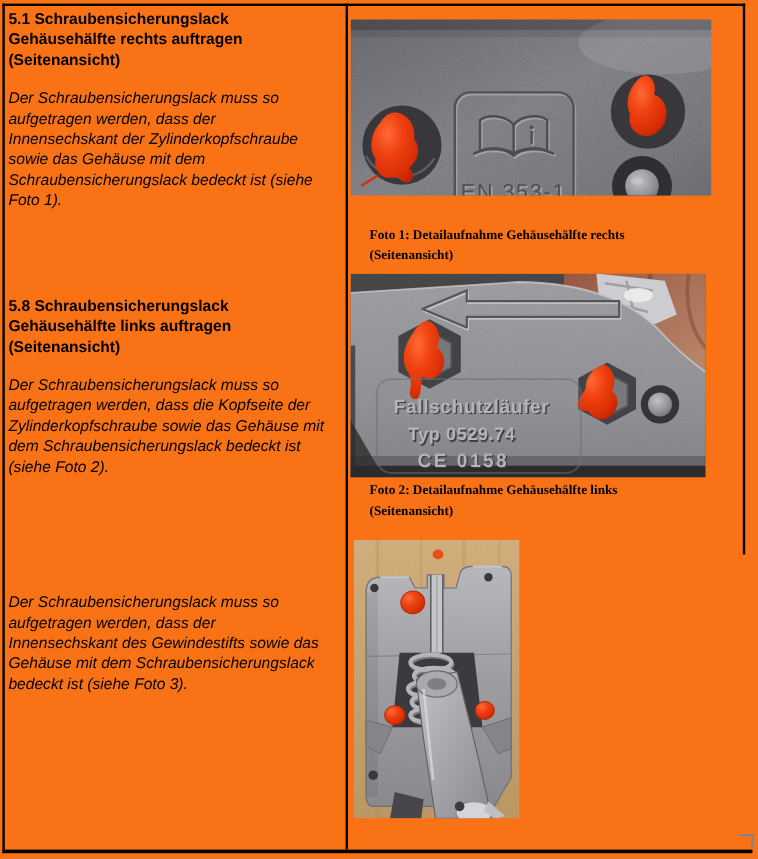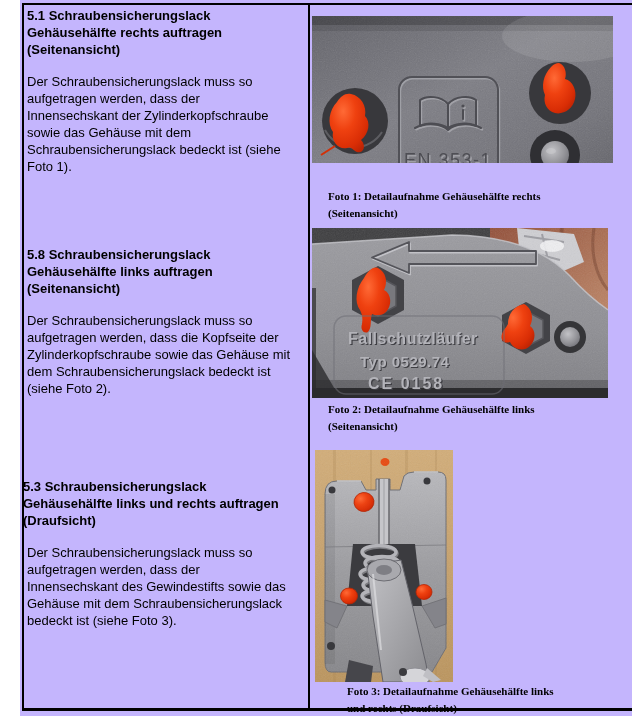--- a/index.html
+++ b/index.html
@@ -1,30 +1,30 @@
 <!DOCTYPE html>
 <html><head>
 <meta charset="utf-8">
 <style>
   html,body{margin:0;padding:0;background:#ffffff;}
   body{width:632px;height:716px;position:relative;font-family:"Liberation Sans",sans-serif;color:#000;overflow:hidden;}
-  .page{position:absolute;inset:0;background:#c4b5fd;margin-left:20px;}
+  .page{position:absolute;inset:0;background:#f97316;}
   
   .bl{position:absolute;background:#000;}
   .bl-top{left:2px;top:3px;width:619px;height:2px;}
   .bl-left{left:2px;top:3px;width:2px;height:708px;}
   .bl-right{left:619px;top:3px;width:2px;height:459px;}
   .bl-bottom{left:2px;top:708px;width:625px;height:3px;}
   .bl-divider{left:288px;top:3px;width:2px;height:705px;}
   .resize-handle{position:absolute;left:616px;top:695px;width:10px;height:10px;
     border-top:2px solid #83838a;border-right:2px solid #83838a;background:transparent;}
   
   .sec{position:absolute;left:7px;width:276px;font-size:13px;line-height:17px;}
   .sec-heading{font-weight:bold;white-space:pre-line;}
-  .sec-body{margin-top:15px;white-space:pre-line;}
+  .sec-body{margin-top:15px;white-space:pre-line;font-style:italic;}
   .outdent{margin-left:-4px;}
   
   .photo{position:absolute;overflow:hidden;}
   .photo svg{display:block;}
   .photo1{left:292px;top:16px;width:301px;height:147px;}
   .photo2{left:292px;top:228px;width:307px;height:170px;}
   .photo3{left:295px;top:450px;width:138px;height:232px;}
   .caption{position:absolute;font-size:11px;line-height:16.5px;font-weight:bold;white-space:pre-line;font-family:Liberation Serif, serif;}
   .cap1{left:308px;top:188px;width:318px;}
   .cap2{left:308px;top:401px;width:318px;}
@@ -108,23 +108,20 @@
 Gehäusehälfte links auftragen
 (Seitenansicht)</div>
     <div class="sec-body">Der Schraubensicherungslack muss so
 aufgetragen werden, dass die Kopfseite der
 Zylinderkopfschraube sowie das Gehäuse mit
 dem Schraubensicherungslack bedeckt ist
 (siehe Foto 2).</div>
   </section>
 
   <section class="sec" style="top:478px">
-    <div class="sec-heading outdent">5.3 Schraubensicherungslack
-Gehäusehälfte links und rechts auftragen
-(Draufsicht)</div>
     <div class="sec-body">Der Schraubensicherungslack muss so
 aufgetragen werden, dass der
 Innensechskant des Gewindestifts sowie das
 Gehäuse mit dem Schraubensicherungslack
 bedeckt ist (siehe Foto 3).</div>
   </section>
 
   <div class="photo photo1">
     <svg viewBox="0 0 301 169" width="301" height="169">
       <rect width="301" height="169" fill="url(#p1bg)"></rect>
@@ -319,16 +316,14 @@
         <path d="M112,218 L126,230 L118,232 L108,226 Z" fill="#bfbfc4"></path>
       </g>
 
       <g>
         <ellipse cx="49" cy="52" rx="10" ry="9.5" transform="rotate(-8 49 52)" fill="url(#redG)" stroke="#b52605" stroke-width="0.8" opacity="0.98"></ellipse>
         <ellipse cx="34" cy="146" rx="8.5" ry="8" fill="url(#redG)" stroke="#b52605" stroke-width="0.8"></ellipse>
         <ellipse cx="109" cy="142" rx="8" ry="7.5" fill="url(#redG)" stroke="#b52605" stroke-width="0.8"></ellipse>
       </g>
     </svg>
   </div>
-  <div class="caption cap3">Foto 3: Detailaufnahme Gehäusehälfte links
-und rechts (Draufsicht)</div>
 
 </div>
 
 </body></html>

